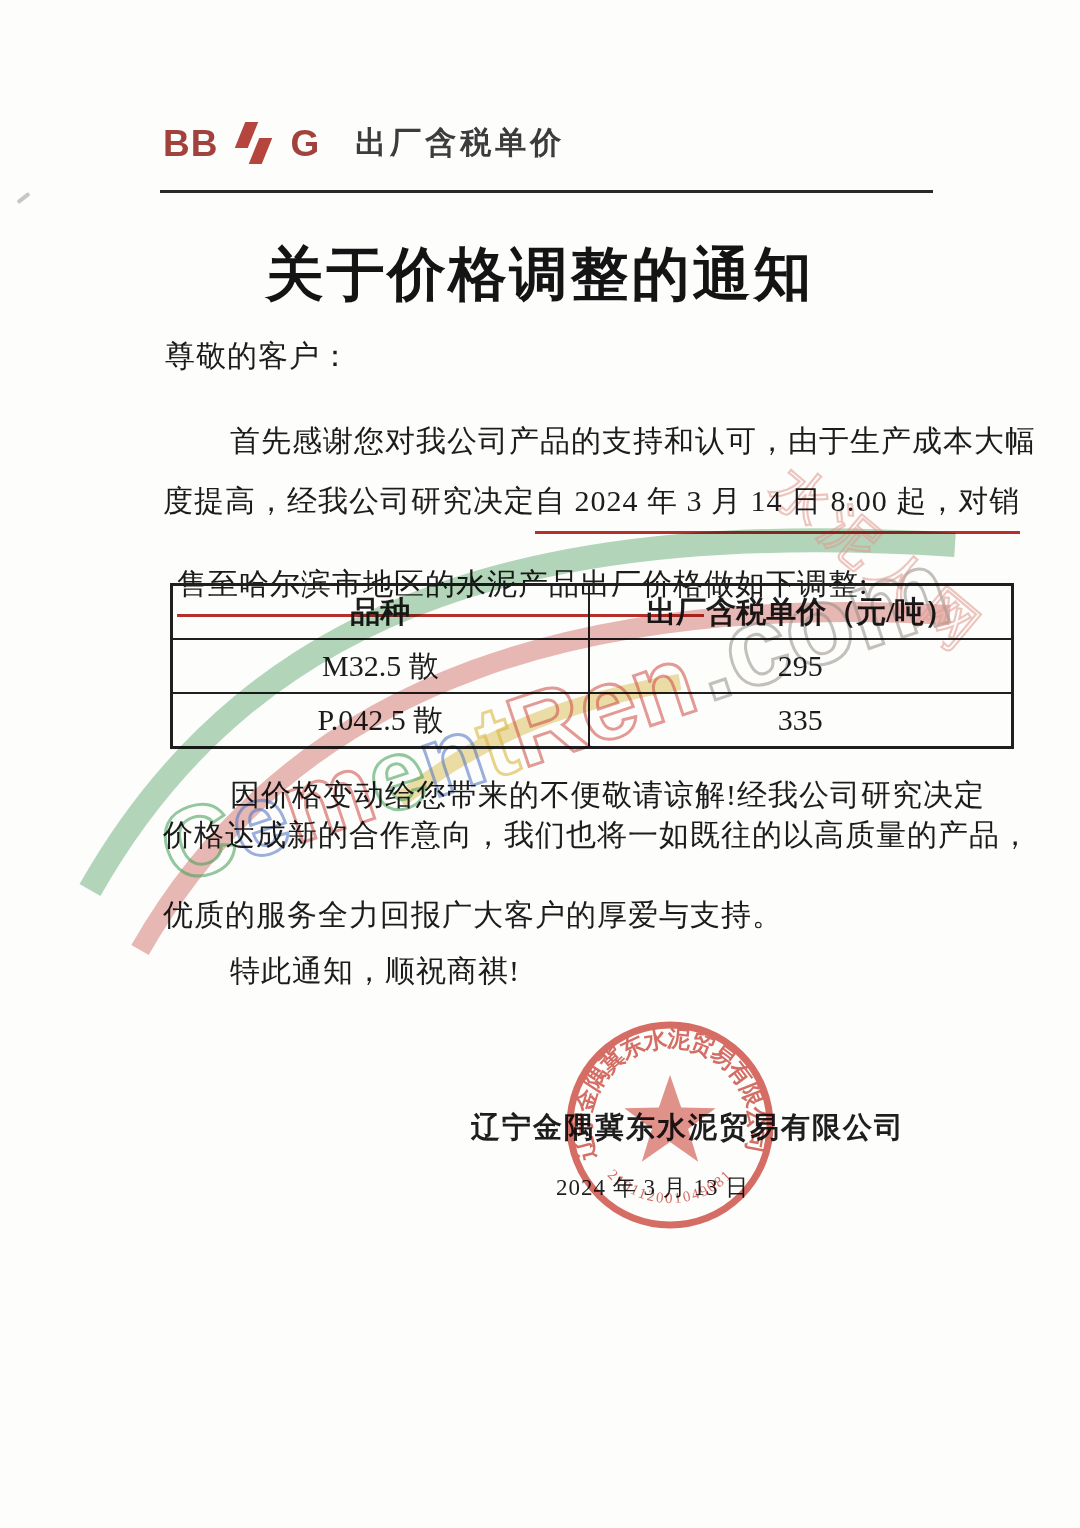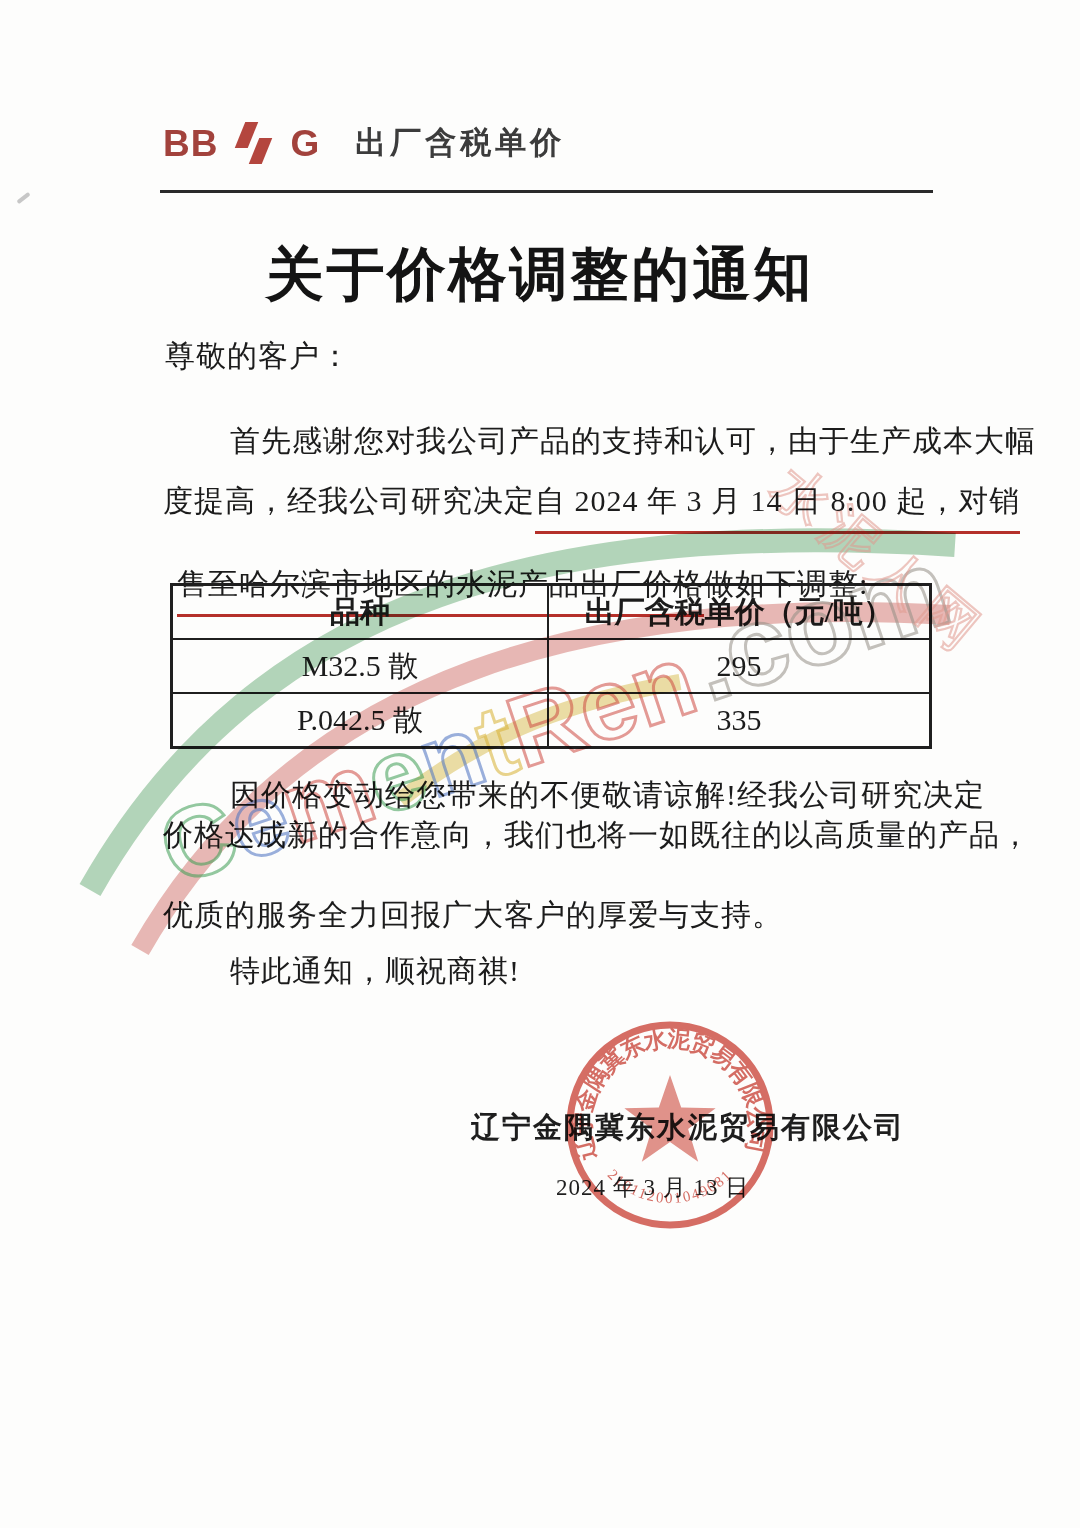--- a/index.html
+++ b/index.html
@@ -17,21 +17,21 @@
   .logo-mark .b1{left:3px;top:2px;transform:skewX(-22deg);}
   .logo-mark .b2{left:17px;top:18px;transform:skewX(-22deg);}
   .logo-cn{font-family:"Liberation Sans","DejaVu Sans",sans-serif;font-weight:600;
     font-size:31px;color:#3c3c3c;letter-spacing:4px;margin-left:18px;}
   .rule{left:160px;top:190px;width:773px;height:3px;background:#2a2a2a;}
   .title{left:0;top:236px;width:1080px;text-align:center;font-size:58px;font-weight:700;
     letter-spacing:3px;color:#141414;}
   .bline{font-size:30px;font-weight:500;letter-spacing:1px;color:#1c1c1c;}
   .u{border-bottom:3px solid #b5302a;padding-bottom:14px;}
   table.price{
-    position:absolute;left:170px;top:583px;width:762px;border-collapse:collapse;
+    position:absolute;left:170px;top:583px;width:844px;border-collapse:collapse;
     border:3px solid #1f1f1f;background:transparent;
   }
   table.price th,table.price td{
     border:2px solid #1f1f1f;text-align:center;font-size:30px;font-weight:500;
     height:52px;padding:0;color:#1c1c1c;
   }
   table.price th{font-weight:600;}
   col.c1{width:378px;} col.c2{width:384px;}
   .company{font-size:29px;font-weight:600;letter-spacing:2px;}
   .datetxt{font-size:23px;font-weight:500;letter-spacing:1px;}

